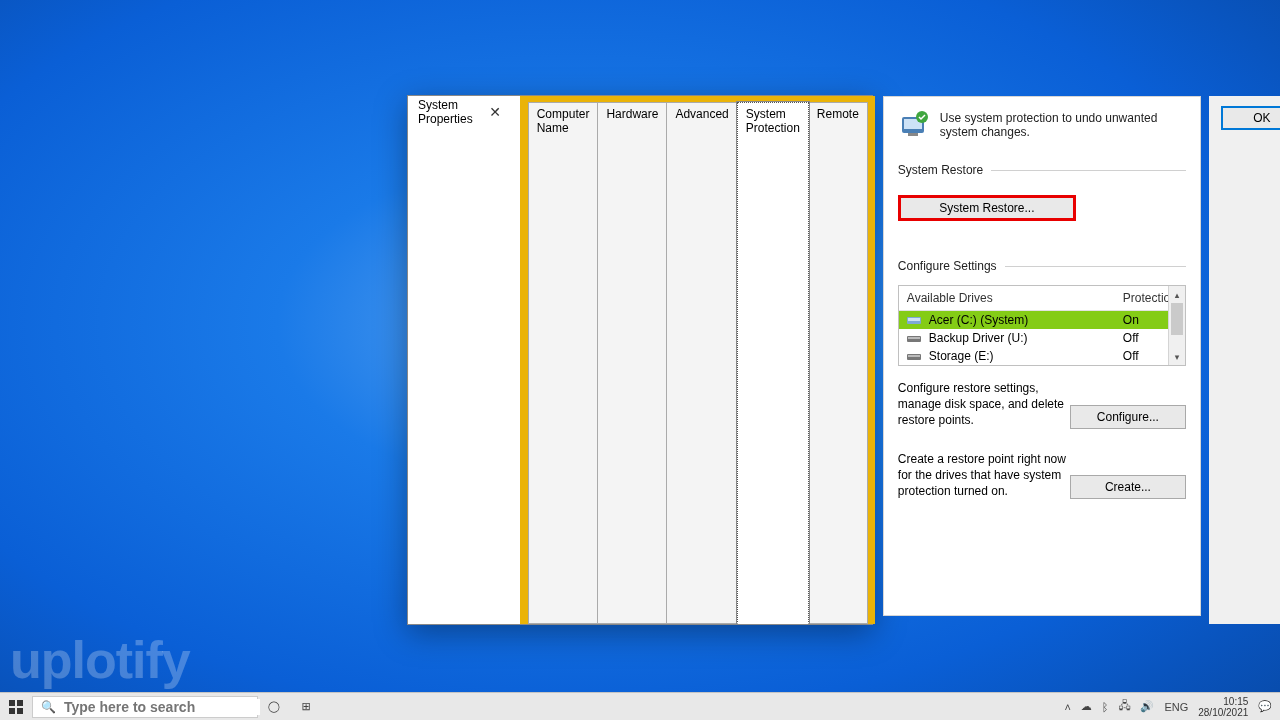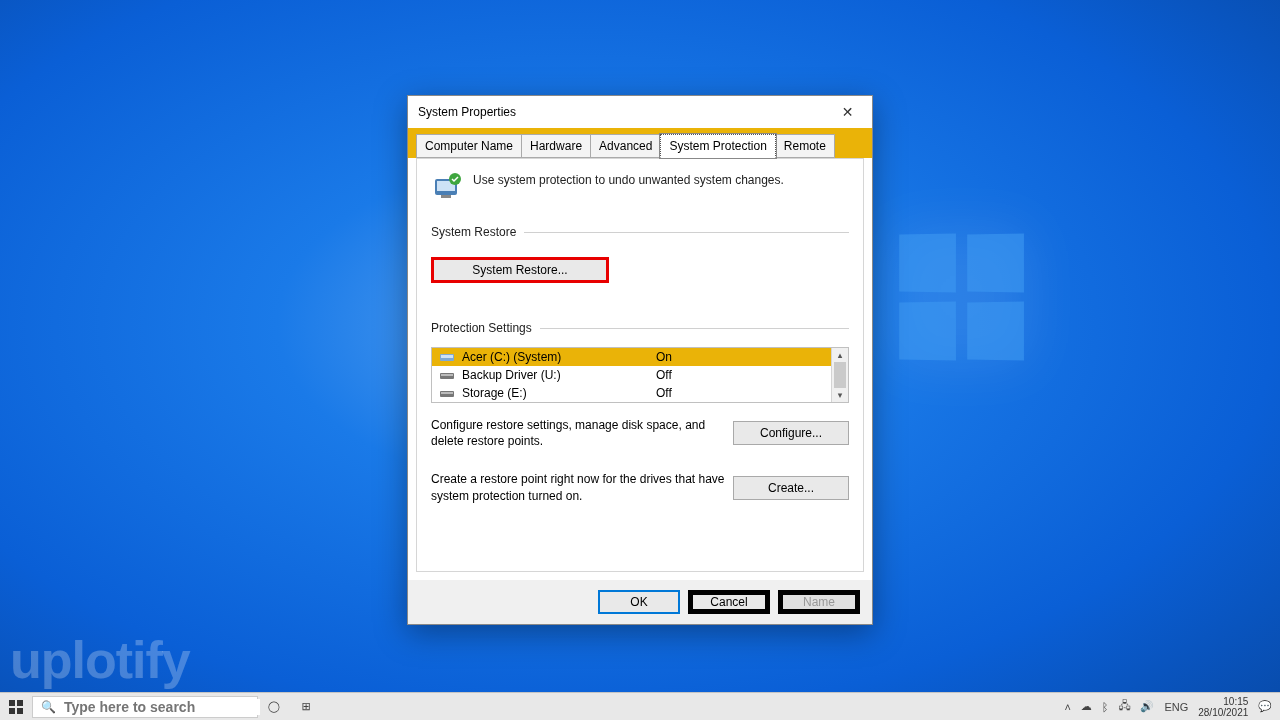--- a/index.html
+++ b/index.html
@@ -33,21 +33,21 @@
   font-size: 52px; font-weight: 700; color: rgba(255,255,255,0.25);
   letter-spacing: -1px;
 }
 
 .dialog {
   position: absolute; left: 407px; top: 95px;
   width: 466px; height: 530px;
   background: #fff;
   border: 1px solid #888;
   box-shadow: 0 8px 30px rgba(0,0,0,0.35);
-  display: flex; flex-direction: column;
+  display: flex; flex-direction: row;
   font-size: 12px;
 }
 .titlebar {
   height: 32px; display: flex; align-items: center;
   padding: 0 8px; background: #fff;
 }
 .titlebar .title { font-size: 12px; flex: 1; padding-left: 2px; }
 .titlebar .closebtn {
   width: 45px; height: 30px; display: flex; align-items: center; justify-content: center;
   font-size: 14px; color: #333; cursor: pointer; margin-right: -6px;
@@ -96,34 +96,34 @@
   display: flex; align-items: center; justify-content: center;
 }
 
 .table-wrap { margin-top: 12px; border: 1px solid #c0c0c0; position: relative; }
 .table-head { display: flex; background: #fff; border-bottom: 1px solid #e2e2e2; }
 .table-head .col { padding: 5px 8px; font-size: 12px; color: #333; }
 .col-a { width: 216px; }
 .col-b { flex: 1; }
 .table-body { }
 .trow { display: flex; align-items: center; padding: 2px 8px; font-size: 12px; }
-.trow.sel { background: #eab308; }
+.trow.sel { background: #84cc16; }
 .trow .di { width: 16px; height: 12px; margin-right: 6px; }
 .trow .name { width: 194px; }
 .trow .prot { flex: 1; }
 .scroll-col {
   position: absolute; right: 0; top: 0; bottom: 0; width: 17px;
   background: #f0f0f0; border-left: 1px solid #d4d4d4;
   display: flex; flex-direction: column;
 }
 .scroll-col .arr { height: 17px; display:flex;align-items:center;justify-content:center;font-size:9px;color:#555;cursor:pointer;}
 .scroll-col .thumb { height: 32px; background: #cacaca; margin: 0 2px; }
 .scroll-col .track { flex:1; }
 
-.cfg-row { display: flex; gap: 0; margin-top: 14px; align-items: center; }
+.cfg-row { display: flex; gap: 0; margin-top: 14px; align-items: flex-end; }
 .cfg-row .desc { font-size: 12px; flex: 1; line-height: 1.35; }
 .stdbtn {
   width: 116px; height: 24px; background: #e9e9e9;
   border: 1px solid #a9a9a9; font-size: 12px; cursor: pointer;
 }
 .dlg-buttons {
   display: flex; justify-content: flex-end; gap: 8px;
   padding: 10px 12px; background: #f0f0f0;
 }
 .dlg-buttons button {
@@ -202,25 +202,29 @@
         <span class="lbl">System Restore</span>
         <span class="line"></span>
       </div>
       <div class="restore-row">
         <button class="redbtn">System Restore...</button>
       </div>
     </div>
 
     <div class="group" style="margin-top:38px">
       <div class="group-head">
-        <span class="lbl">Protection Settings</span>
+        <span class="lbl">Configure Settings</span>
         <span class="line"></span>
       </div>
 
       <div class="table-wrap">
+        <div class="table-head">
+          <div class="col col-a">Available Drives</div>
+          <div class="col col-b">Protection</div>
+        </div>
         <div class="table-body">
           <div class="trow sel">
             <span class="di"><svg viewBox="0 0 16 12">
                   <rect x="0" y="3" width="14" height="7" rx="1" fill="#7fa9d4"></rect>
                   <rect x="1" y="4" width="12" height="3" fill="#cfe2f4"></rect>
                 </svg></span>
             <span class="name">Acer (C:) (System)</span>
             <span class="prot">On</span>
           </div>
           <div class="trow">

